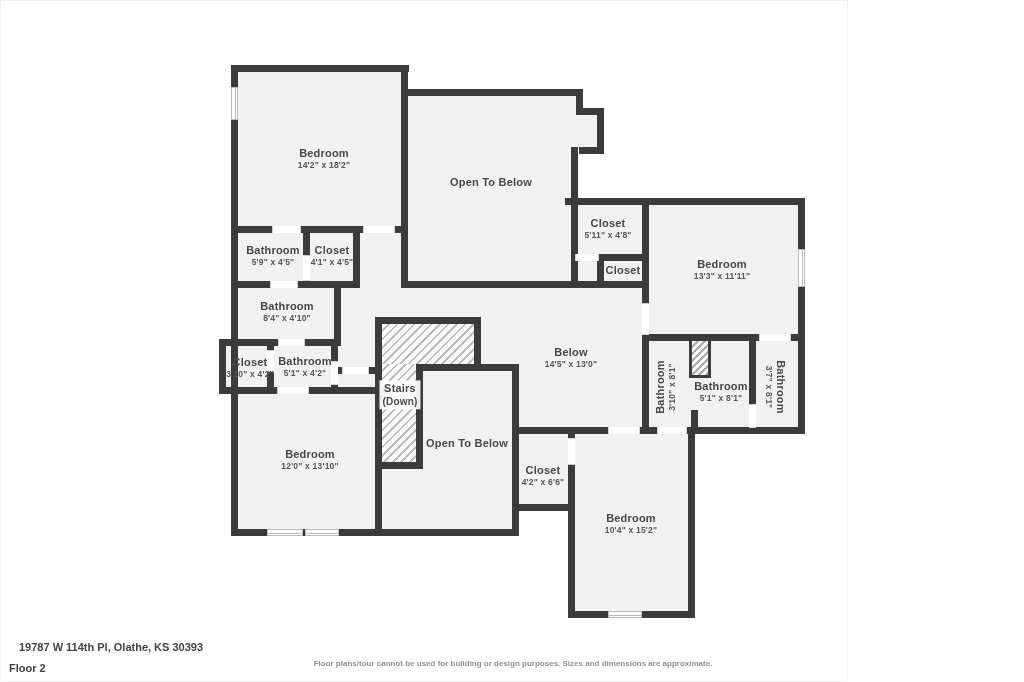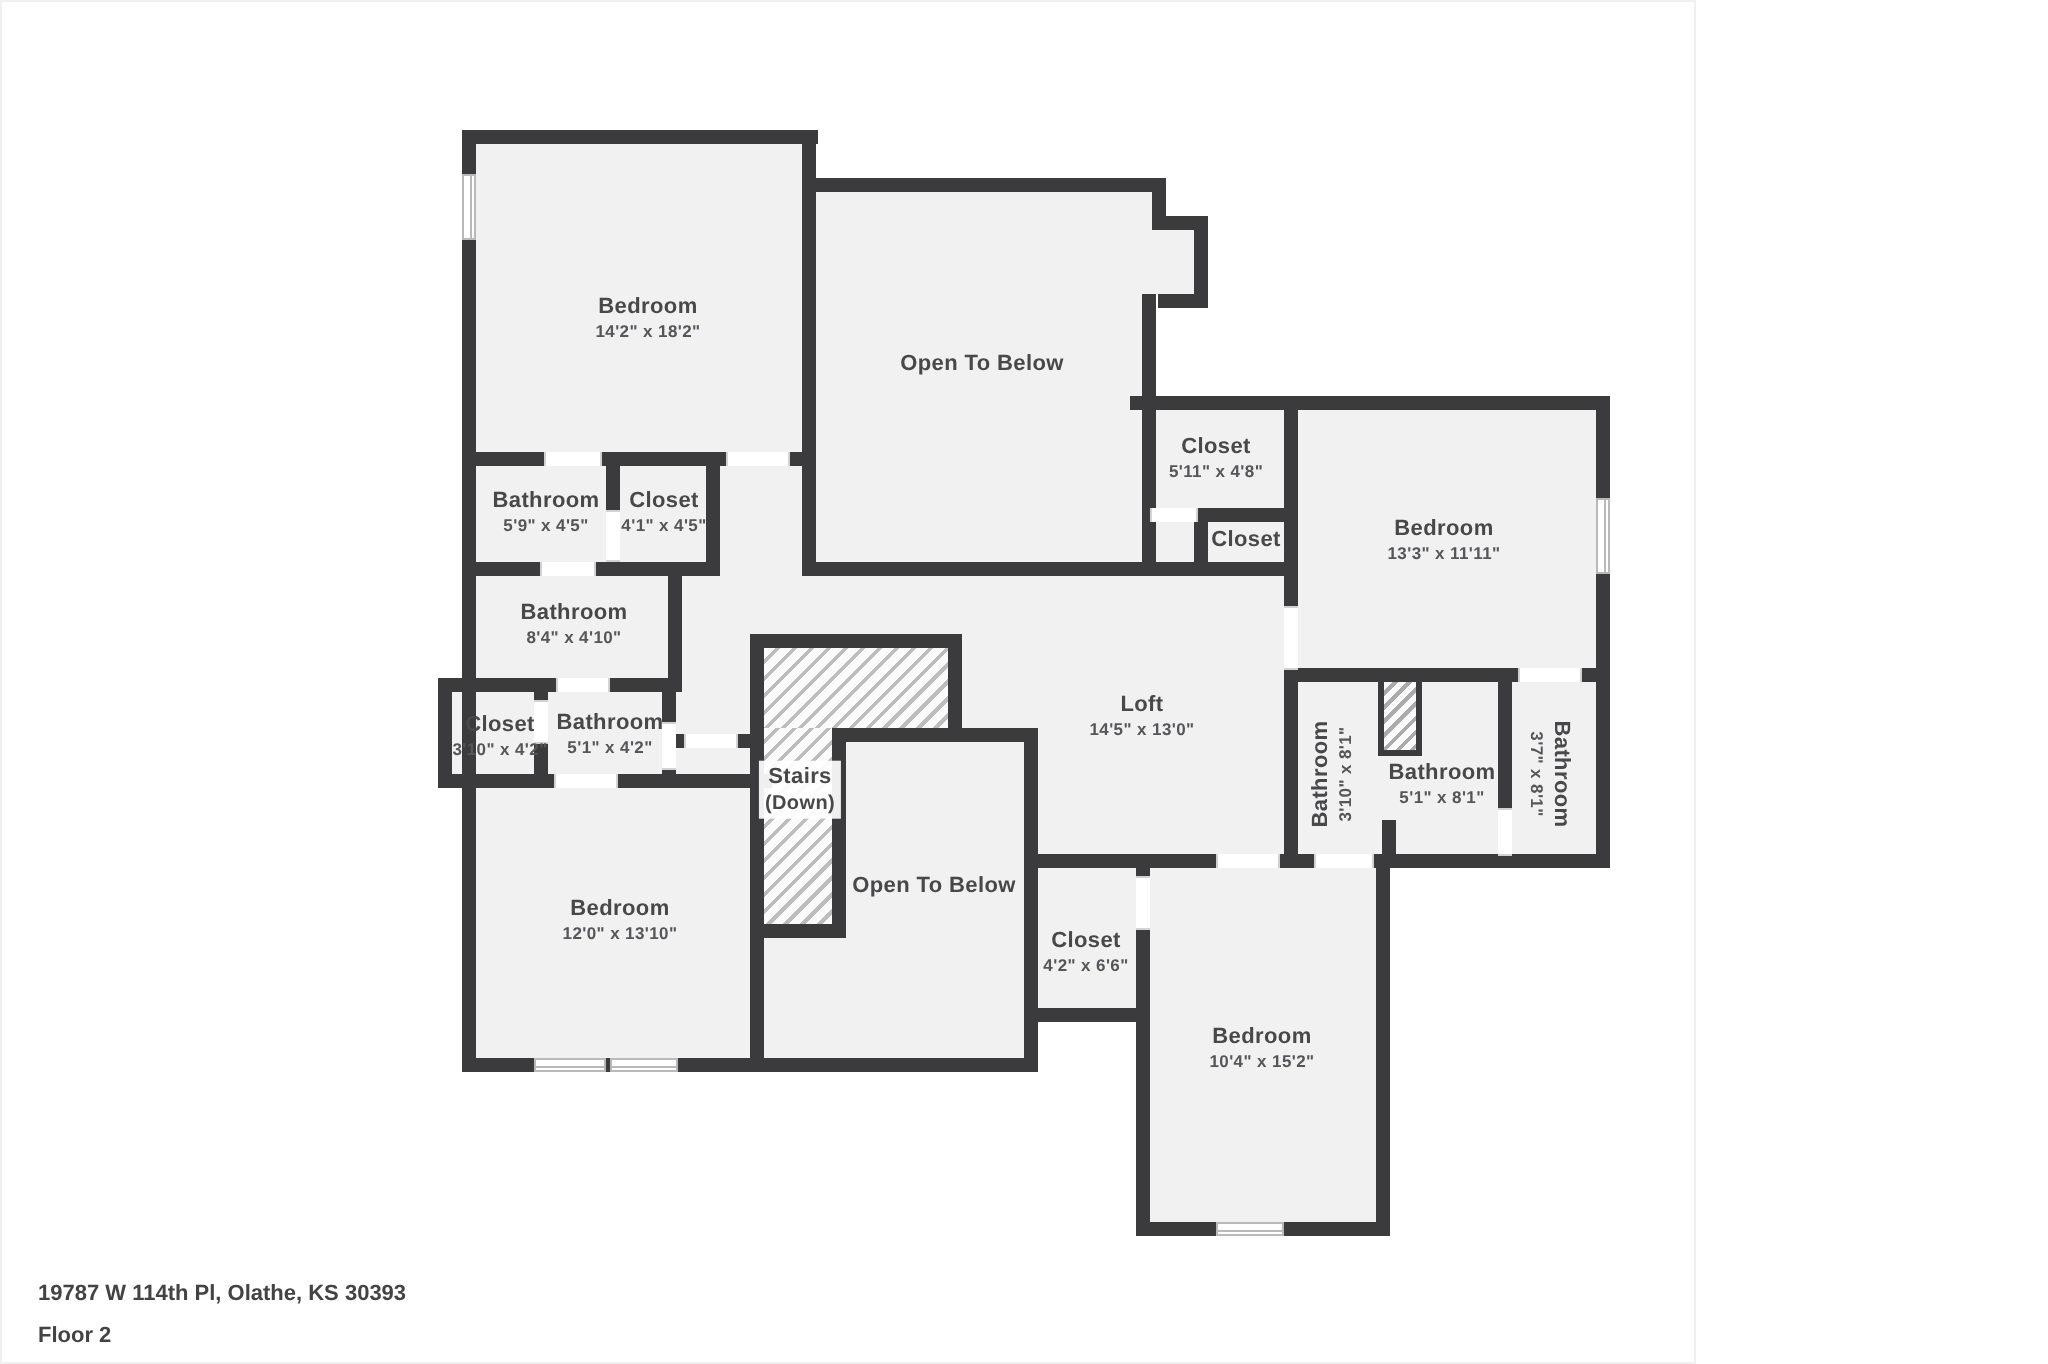--- a/index.html
+++ b/index.html
@@ -24,21 +24,21 @@
   .lbl{position:absolute;transform:translate(-50%,-50%);text-align:center;white-space:nowrap;
        display:flex;flex-direction:column;line-height:1.3;z-index:5;}
   .lbl.rot-ccw{transform:translate(-50%,-50%) rotate(-90deg);}
   .lbl.rot-cw{transform:translate(-50%,-50%) rotate(90deg);}
   .nm{font-size:11px;font-weight:700;color:#48484a;letter-spacing:.2px;}
   .dm{font-size:8.5px;font-weight:700;color:#55565a;letter-spacing:.2px;}
   .lbl.plate{background:rgba(255,255,255,.92);padding:1px 3px;}
   .lbl.plate .dm{font-size:10px;color:#48484a;}
   
   #address{position:absolute;left:18px;top:640px;font-size:11px;font-weight:700;color:#434345;}
-  #floorno{position:absolute;left:18px;top:661px;font-size:11px;font-weight:700;color:#434345;}
+  #floorno{position:absolute;left:8px;top:661px;font-size:11px;font-weight:700;color:#434345;}
   #disclaimer{position:absolute;left:512px;top:658px;transform:translateX(-50%);
               font-size:8px;font-weight:700;color:#909090;white-space:nowrap;}
 </style>
 </head>
 <body>
 
 <div id="page">
 
   <div class="f" style="left:236px;top:71px;width:168px;height:460px"></div>
   <div class="f" style="left:224px;top:342px;width:14px;height:44px"></div>
@@ -161,21 +161,21 @@
   </div>
   <div class="lbl" style="left:304px;top:366px">
     <span class="nm">Bathroom</span>
     <span class="dm">5'1" x 4'2"</span>
   </div>
   <div class="lbl plate" style="left:399px;top:394px">
     <span class="nm">Stairs</span>
     <span class="dm">(Down)</span>
   </div>
   <div class="lbl" style="left:570px;top:357px">
-    <span class="nm">Loft</span>
+    <span class="nm">Below</span>
     <span class="dm">14'5" x 13'0"</span>
   </div>
   <div class="lbl rot-ccw" style="left:665px;top:386px">
     <span class="nm">Bathroom</span>
     <span class="dm">3'10" x 8'1"</span>
   </div>
   <div class="lbl" style="left:720px;top:391px">
     <span class="nm">Bathroom</span>
     <span class="dm">5'1" x 8'1"</span>
   </div>
@@ -194,14 +194,15 @@
     <span class="nm">Closet</span>
     <span class="dm">4'2" x 6'6"</span>
   </div>
   <div class="lbl" style="left:630px;top:523px">
     <span class="nm">Bedroom</span>
     <span class="dm">10'4" x 15'2"</span>
   </div>
 
   <div id="address">19787 W 114th Pl, Olathe, KS 30393</div>
   <div id="floorno">Floor 2</div>
+  <div id="disclaimer">Floor plans/tour cannot be used for building or design purposes. Sizes and dimensions are approximate.</div>
 
 </div>
 
 </body></html>

